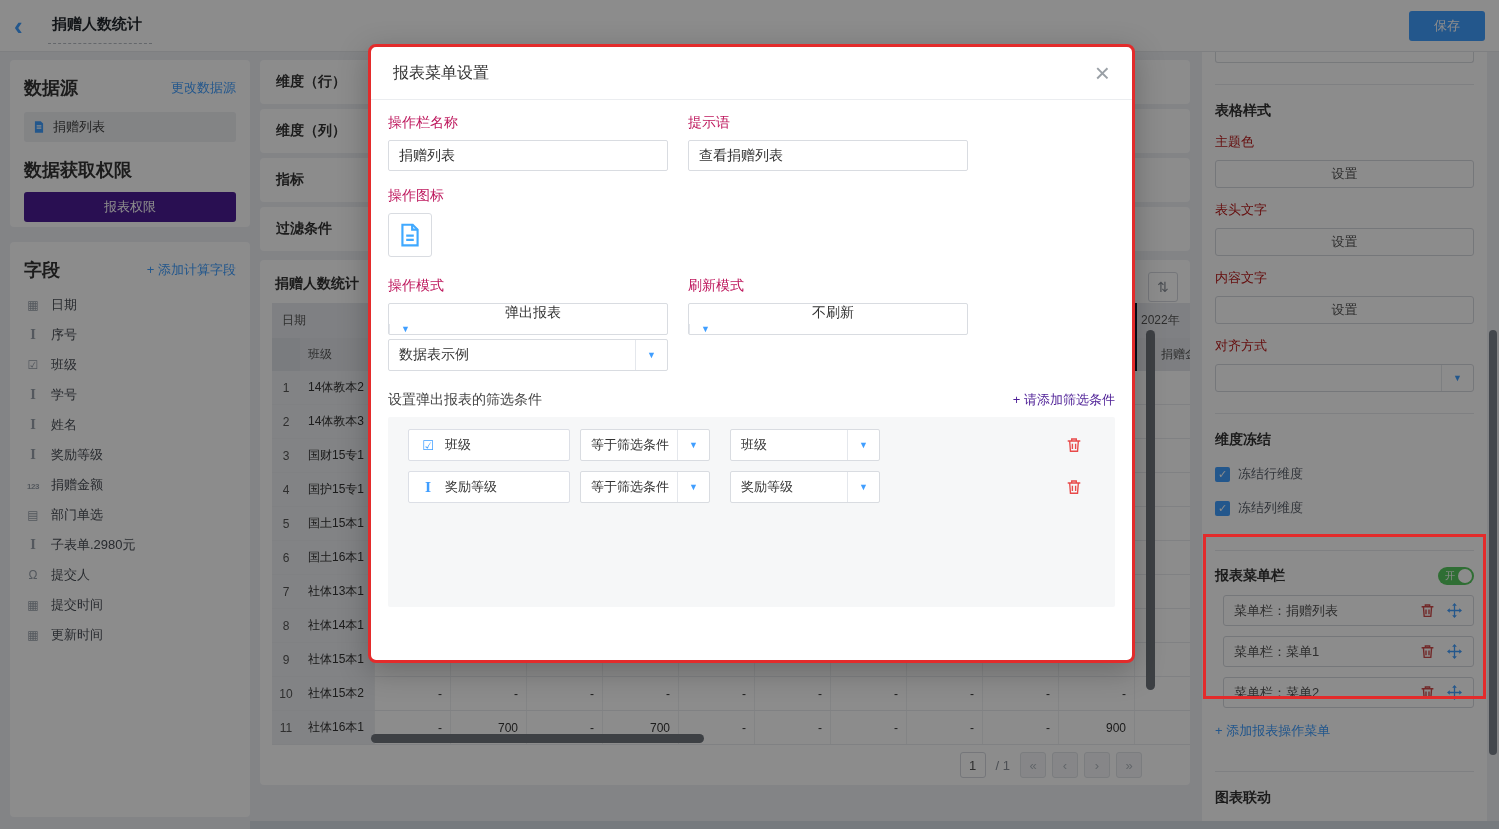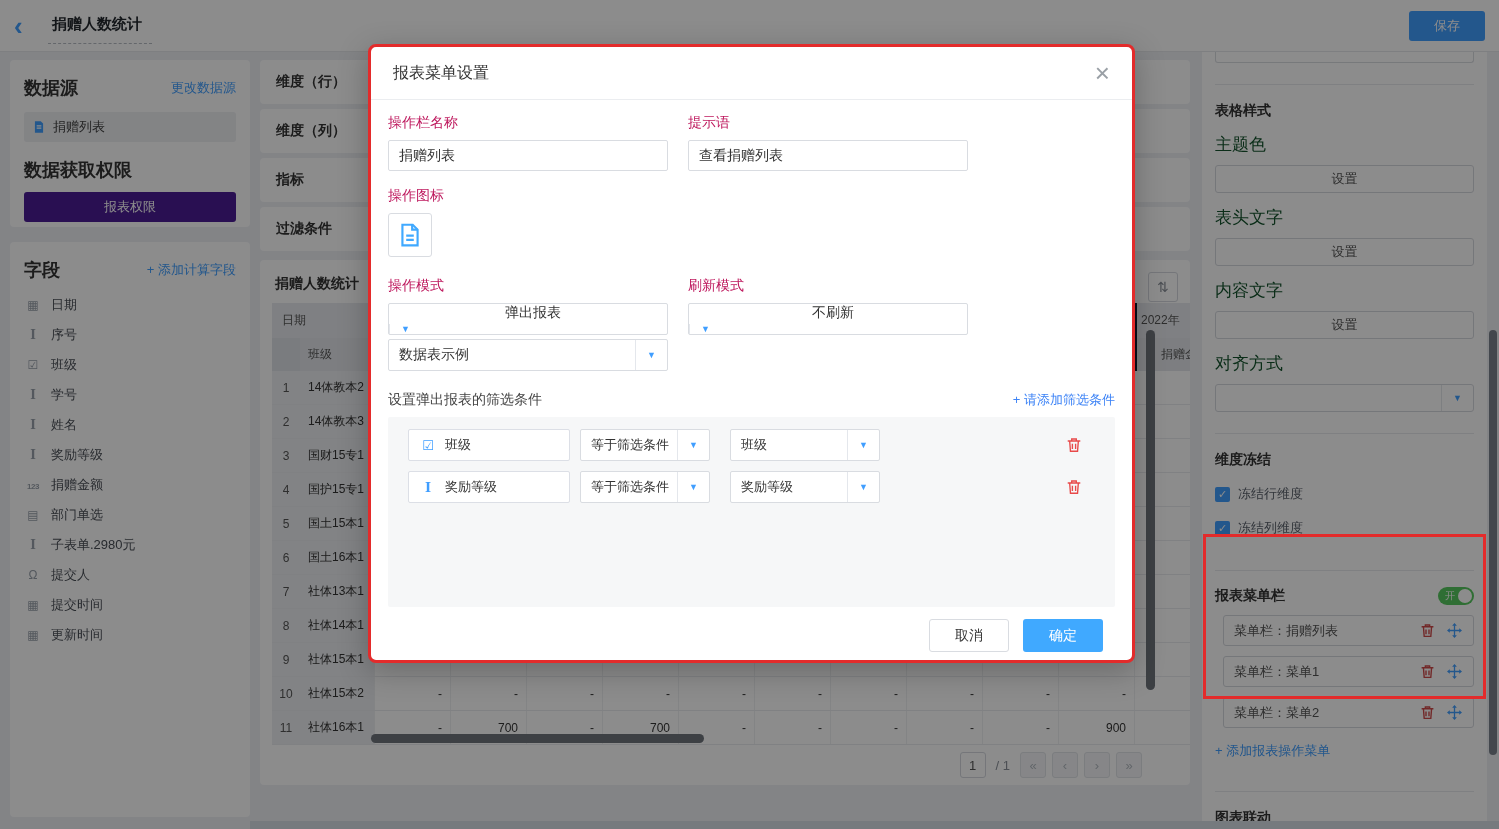--- a/index.html
+++ b/index.html
@@ -73,21 +73,21 @@
             font-size:13px;color:#555;background:#fff;padding:0;}
   .pg-total{font-size:13px;color:#8a9099;margin:0 4px;}
   .pg-btn{width:26px;height:26px;border:1px solid #e0e3e8;background:#f4f5f7;border-radius:3px;
           color:#b3b9c1;font-size:13px;display:flex;align-items:center;justify-content:center;cursor:pointer;}
 
   
   .rpanel{left:1202px;top:52px;width:285px;height:777px;border-radius:0;padding:0 13px;}
   .cutbox{height:11px;border:1px solid #d9dce1;border-top:none;border-radius:0 0 3px 3px;}
   .rdiv{border:none;border-top:1px solid #e8eaed;margin:21px 0 0 0;}
   .rtitle{font-size:14px;font-weight:bold;color:#333;margin-top:17px;}
-  .rlabel{font-size:17px;color:#14532d;margin-top:13px;font-family:Liberation Serif, serif;}
+  .rlabel{font-size:13px;color:#b91c1c;margin-top:13px;font-family:Liberation Serif, serif;}
   .rbtn{margin-top:9px;width:100%;height:28px;border:1px solid #d6d9de;background:#fff;border-radius:3px;
         color:#555;font-size:13px;cursor:pointer;display:block;}
   .rselect{margin-top:9px;height:28px;border:1px solid #d6d9de;border-radius:3px;display:flex;
            align-items:center;background:#fff;cursor:pointer;}
   .rselect .dd-val{flex:1;}
   .cbrow{display:flex;align-items:center;margin-top:16px;gap:8px;cursor:pointer;}
   .cb{width:15px;height:15px;background:#409eff;border-radius:2px;color:#fff;font-size:11px;
       display:flex;align-items:center;justify-content:center;flex:none;}
   .cb::after{content:"✓";}
   .cblabel{font-size:13px;color:#5a616b;}
@@ -130,21 +130,21 @@
   .iconbox{margin-top:8px;width:44px;height:44px;border:1px solid #d9dce1;border-radius:3px;
            display:flex;align-items:center;justify-content:center;cursor:pointer;}
   .dd{border:1px solid #d9dce1;border-radius:2px;background:#fff;height:32px;display:flex;
       align-items:center;cursor:pointer;}
   .dd-val{padding-left:10px;font-size:14px;color:#333;flex:1;white-space:nowrap;overflow:hidden;}
   .dd-arrow{width:32px;align-self:stretch;border-left:1px solid #e4e7ec;display:flex;flex:none;
             align-items:center;justify-content:center;color:#409eff;font-size:9px;}
   .mt8{margin-top:8px;flex-direction:column;} .mt4{margin-top:4px;} .mt20{margin-top:20px;}
   .filter-head{margin-top:20px;display:flex;align-items:center;justify-content:space-between;}
   .f-title{font-size:14px;color:#444;}
-  .f-add{font-size:13px;color:#3b82f6;cursor:pointer;}
+  .f-add{font-size:13px;color:#4c1d95;cursor:pointer;}
   .f-panel{margin-top:8px;height:190px;background:#f6f7f8;border-radius:2px;padding:12px 12px 0 20px;}
   .f-row{display:flex;align-items:center;margin-bottom:10px;}
   .f-field{width:162px;height:32px;background:#fff;border:1px solid #dcdfe6;border-radius:2px;
            display:flex;align-items:center;padding:0 10px;gap:8px;font-size:13px;color:#333;}
   .f-field .ficon{color:#409eff;font-size:13px;}
   .f-dd1{width:130px;margin-left:10px;} .f-dd2{width:150px;margin-left:20px;}
   .f-trash{margin-left:auto;margin-right:21px;width:16px;height:16px;cursor:pointer;color:#e84a4a;}
   .m-footer{display:flex;justify-content:flex-end;gap:14px;margin-top:12px;padding-right:12px;}
   .btn-cancel{width:80px;height:33px;background:#fff;border:1px solid #d9dce1;border-radius:3px;
               font-size:14px;color:#333;cursor:pointer;}
@@ -670,20 +670,16 @@
               <span class="dd-val" style="font-size:13px;">奖励等级</span>
               <span class="dd-arrow">▼</span>
             </div>
             <span class="f-trash">
               <svg width="16" height="16" viewBox="0 0 14 14" fill="none" stroke="currentColor" stroke-width="1.2">
                 <path d="M1.5 3.5h11M5 3.5V1.8h4v1.7M3.2 3.5l.7 9h6.2l.7-9M5.6 6v4.5M8.4 6v4.5"></path>
               </svg>
             </span>
           </div>
         </div>
-      <div class="m-footer">
-        <button class="btn-cancel">取消</button>
-        <button class="btn-ok">确定</button>
-      </div>
     </div>
   </div>
 
 </div>
 
 </body></html>

